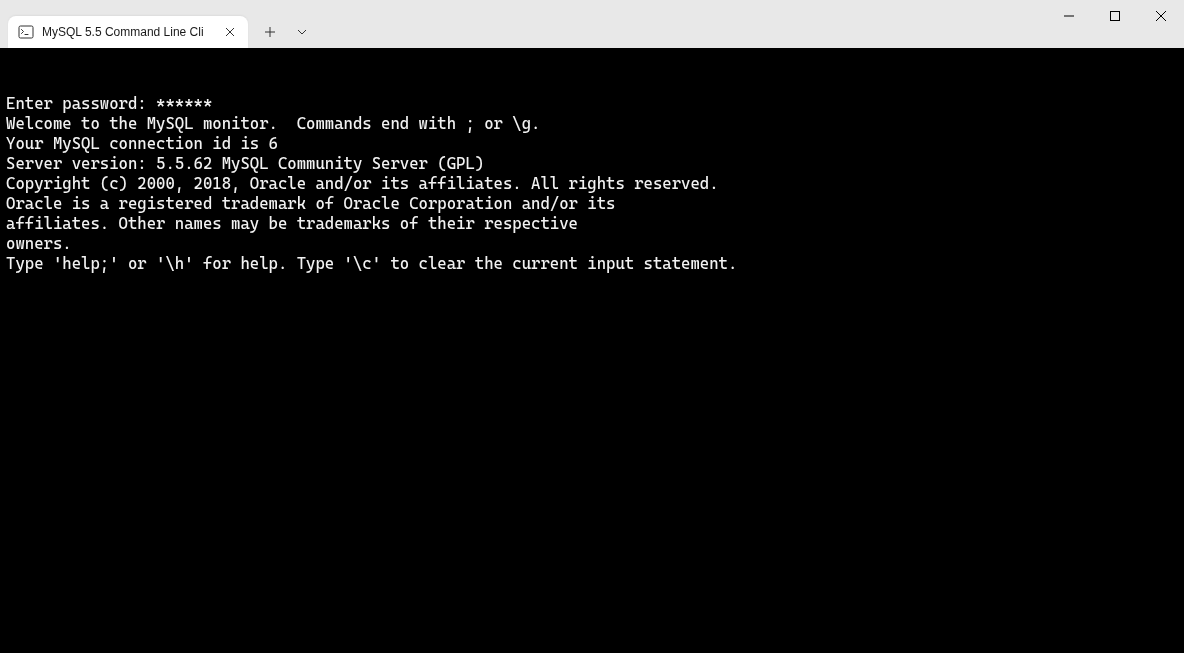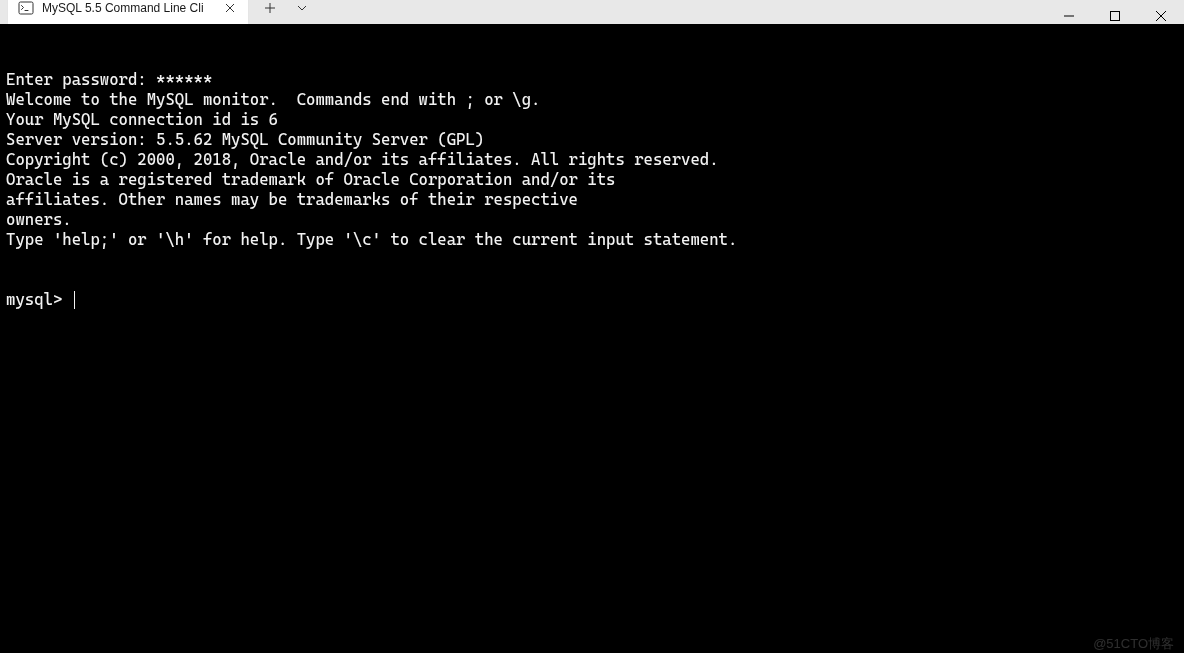--- a/index.html
+++ b/index.html
@@ -1,21 +1,21 @@
 <!DOCTYPE html>
 <html><head>
   <meta charset="utf-8">
   <style>
     * { margin: 0; padding: 0; box-sizing: border-box; }
     html, body { width: 1184px; height: 653px; overflow: hidden; font-family: "Segoe UI", sans-serif; }
     body { background: #e8e8e8; position: relative; }
 
     
     .titlebar {
-      height: 24px;
+      height: 48px;
       background: #e8e8e8;
       display: flex;
       align-items: flex-end;
       position: relative;
     }
     .tab-strip { display: flex; align-items: flex-end; padding-left: 8px; height: 100%; }
     .tab {
       background: #ffffff;
       border-radius: 8px 8px 0 0;
       height: 32px;
@@ -149,17 +149,14 @@
       <svg width="10" height="10" viewBox="0 0 10 10">
         <line x1="0" y1="0" x2="10" y2="10" stroke="#000" stroke-width="1"></line>
         <line x1="10" y1="0" x2="0" y2="10" stroke="#000" stroke-width="1"></line>
       </svg>
     </div>
   </div>
 </div>
 
 <div class="terminal">
   <div id="term-lines"><div class="term-line">Enter password: ******</div><div class="term-line">Welcome to the MySQL monitor.  Commands end with ; or \g.</div><div class="term-line">Your MySQL connection id is 6</div><div class="term-line">Server version: 5.5.62 MySQL Community Server (GPL)</div><div class="term-line"></div><div class="term-line">Copyright (c) 2000, 2018, Oracle and/or its affiliates. All rights reserved.</div><div class="term-line"></div><div class="term-line">Oracle is a registered trademark of Oracle Corporation and/or its</div><div class="term-line">affiliates. Other names may be trademarks of their respective</div><div class="term-line">owners.</div><div class="term-line"></div><div class="term-line">Type 'help;' or '\h' for help. Type '\c' to clear the current input statement.</div><div class="term-line"></div></div>
-  <div class="prompt-line">
-    <span>mysql&gt; </span><span class="cursor"></span>
-  </div>
   <div class="watermark">@51CTO博客</div>
 </div>
 
 </body></html>

